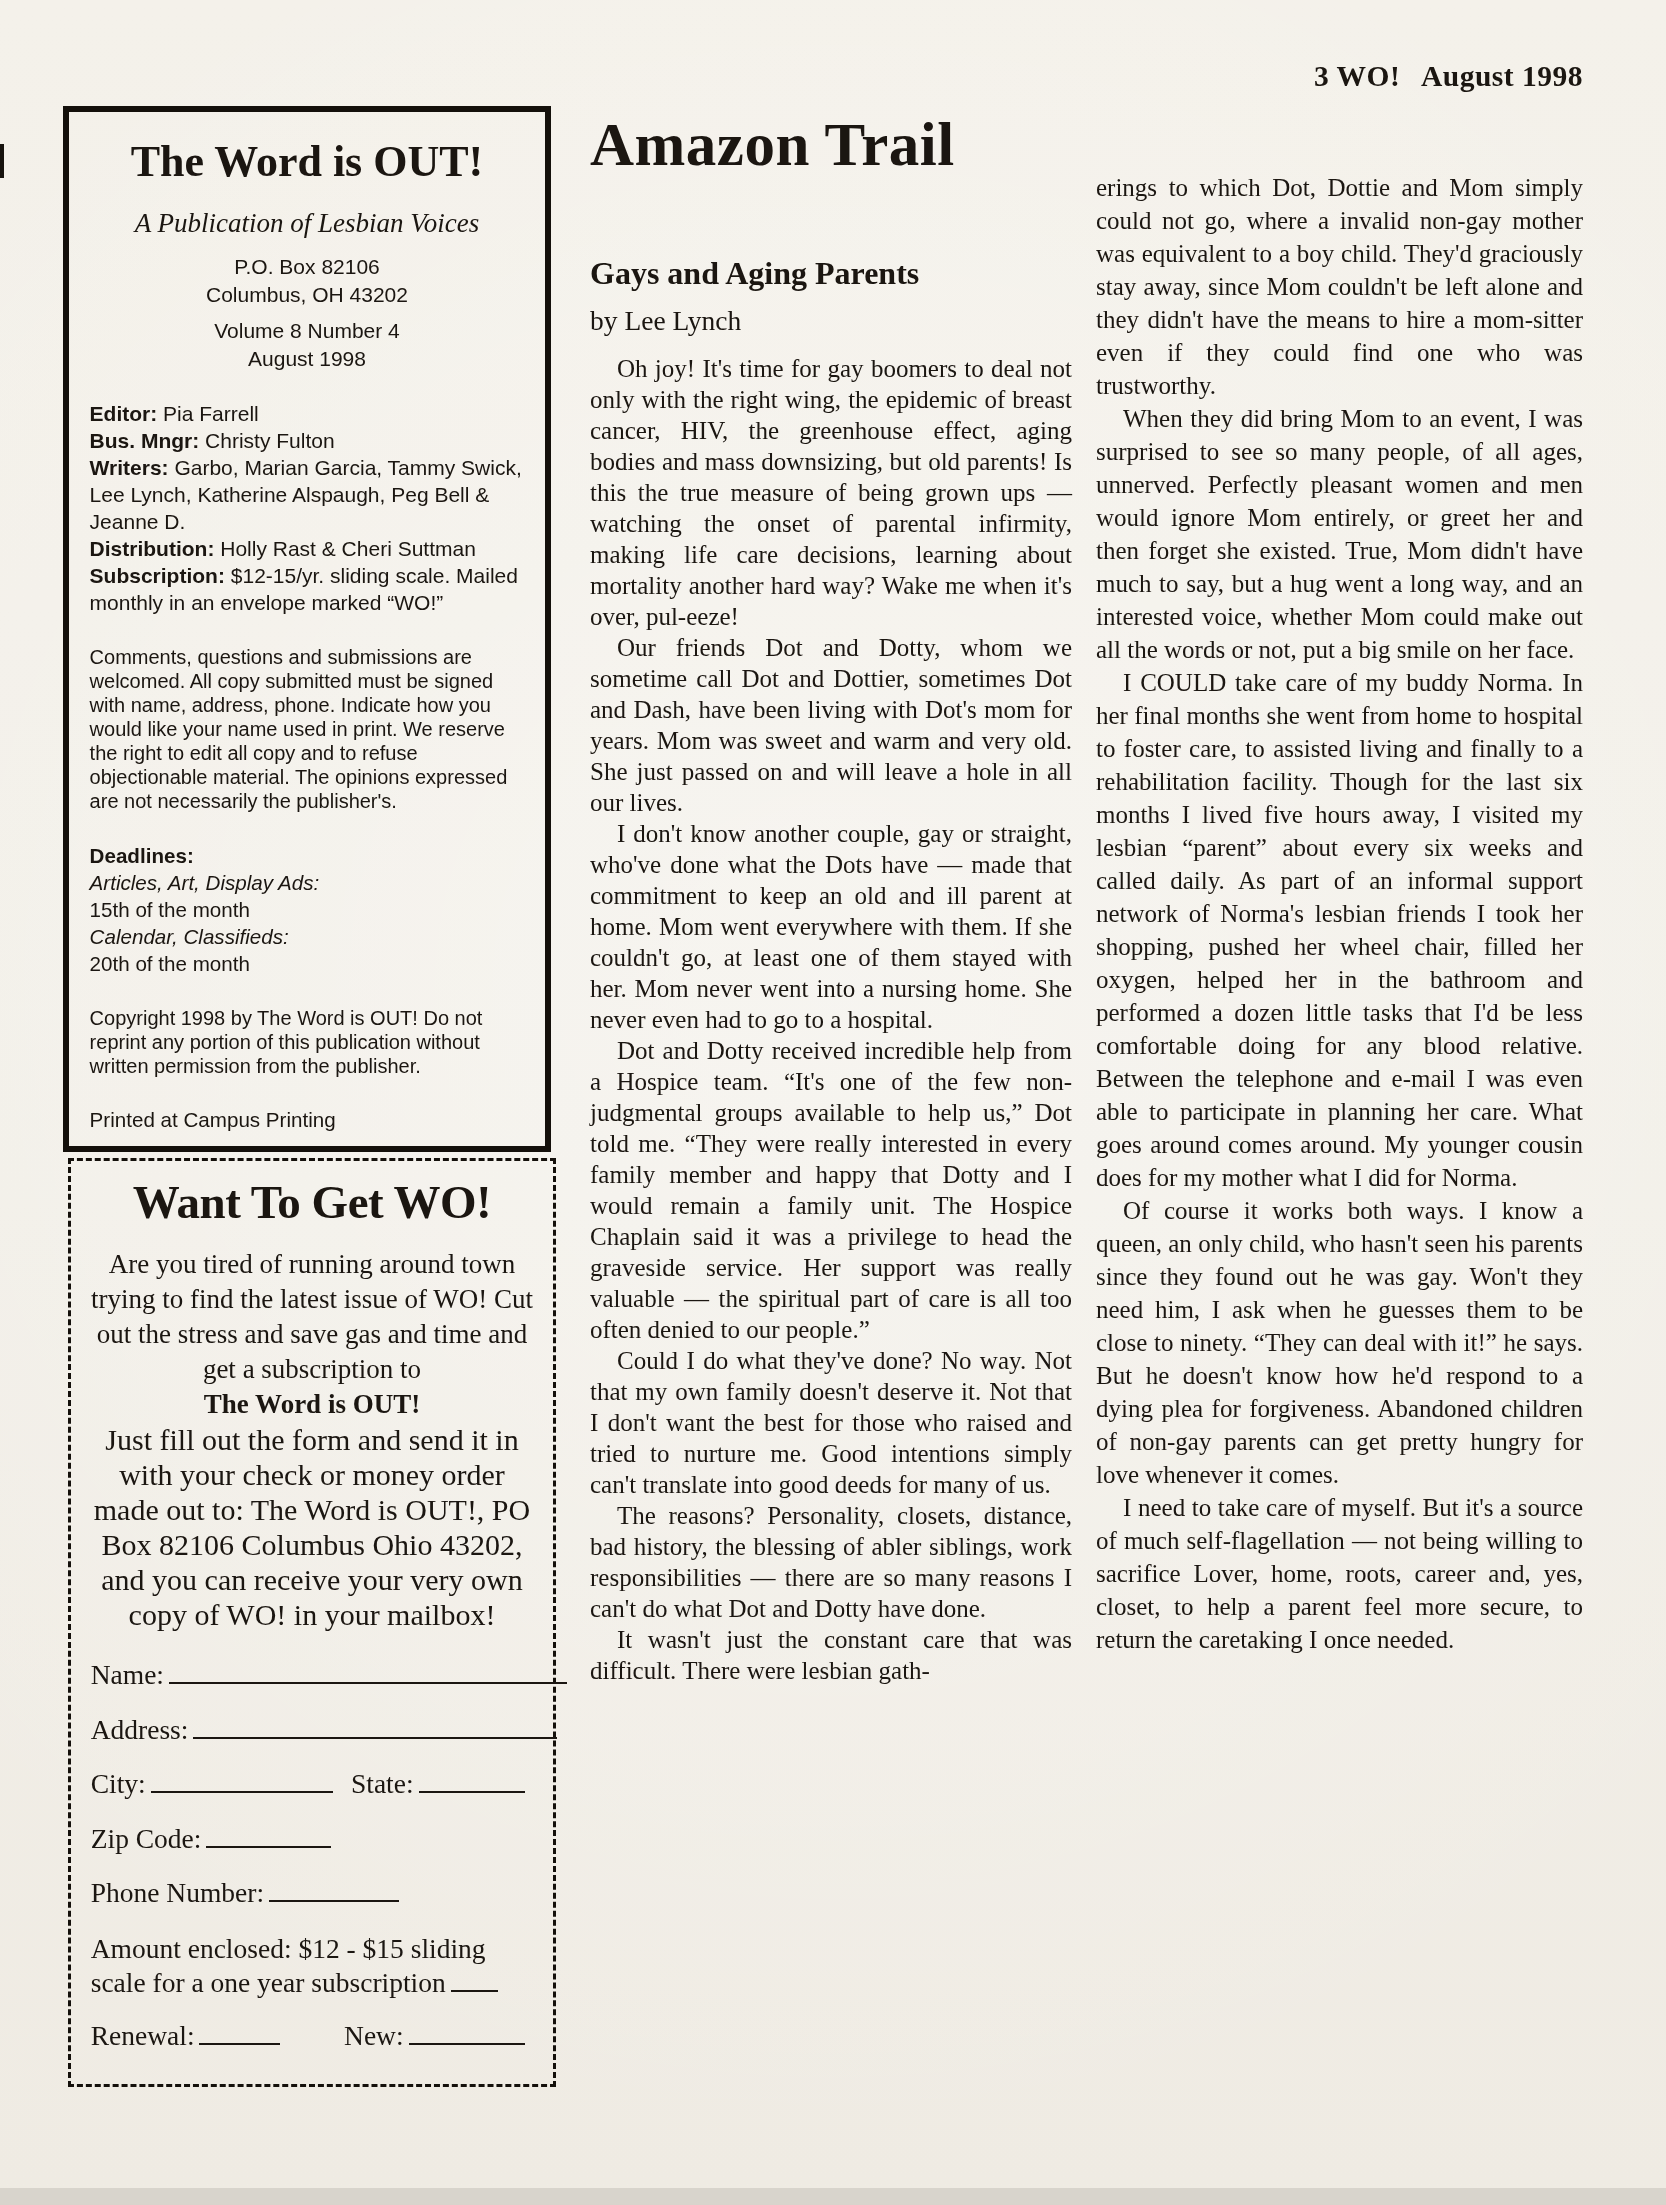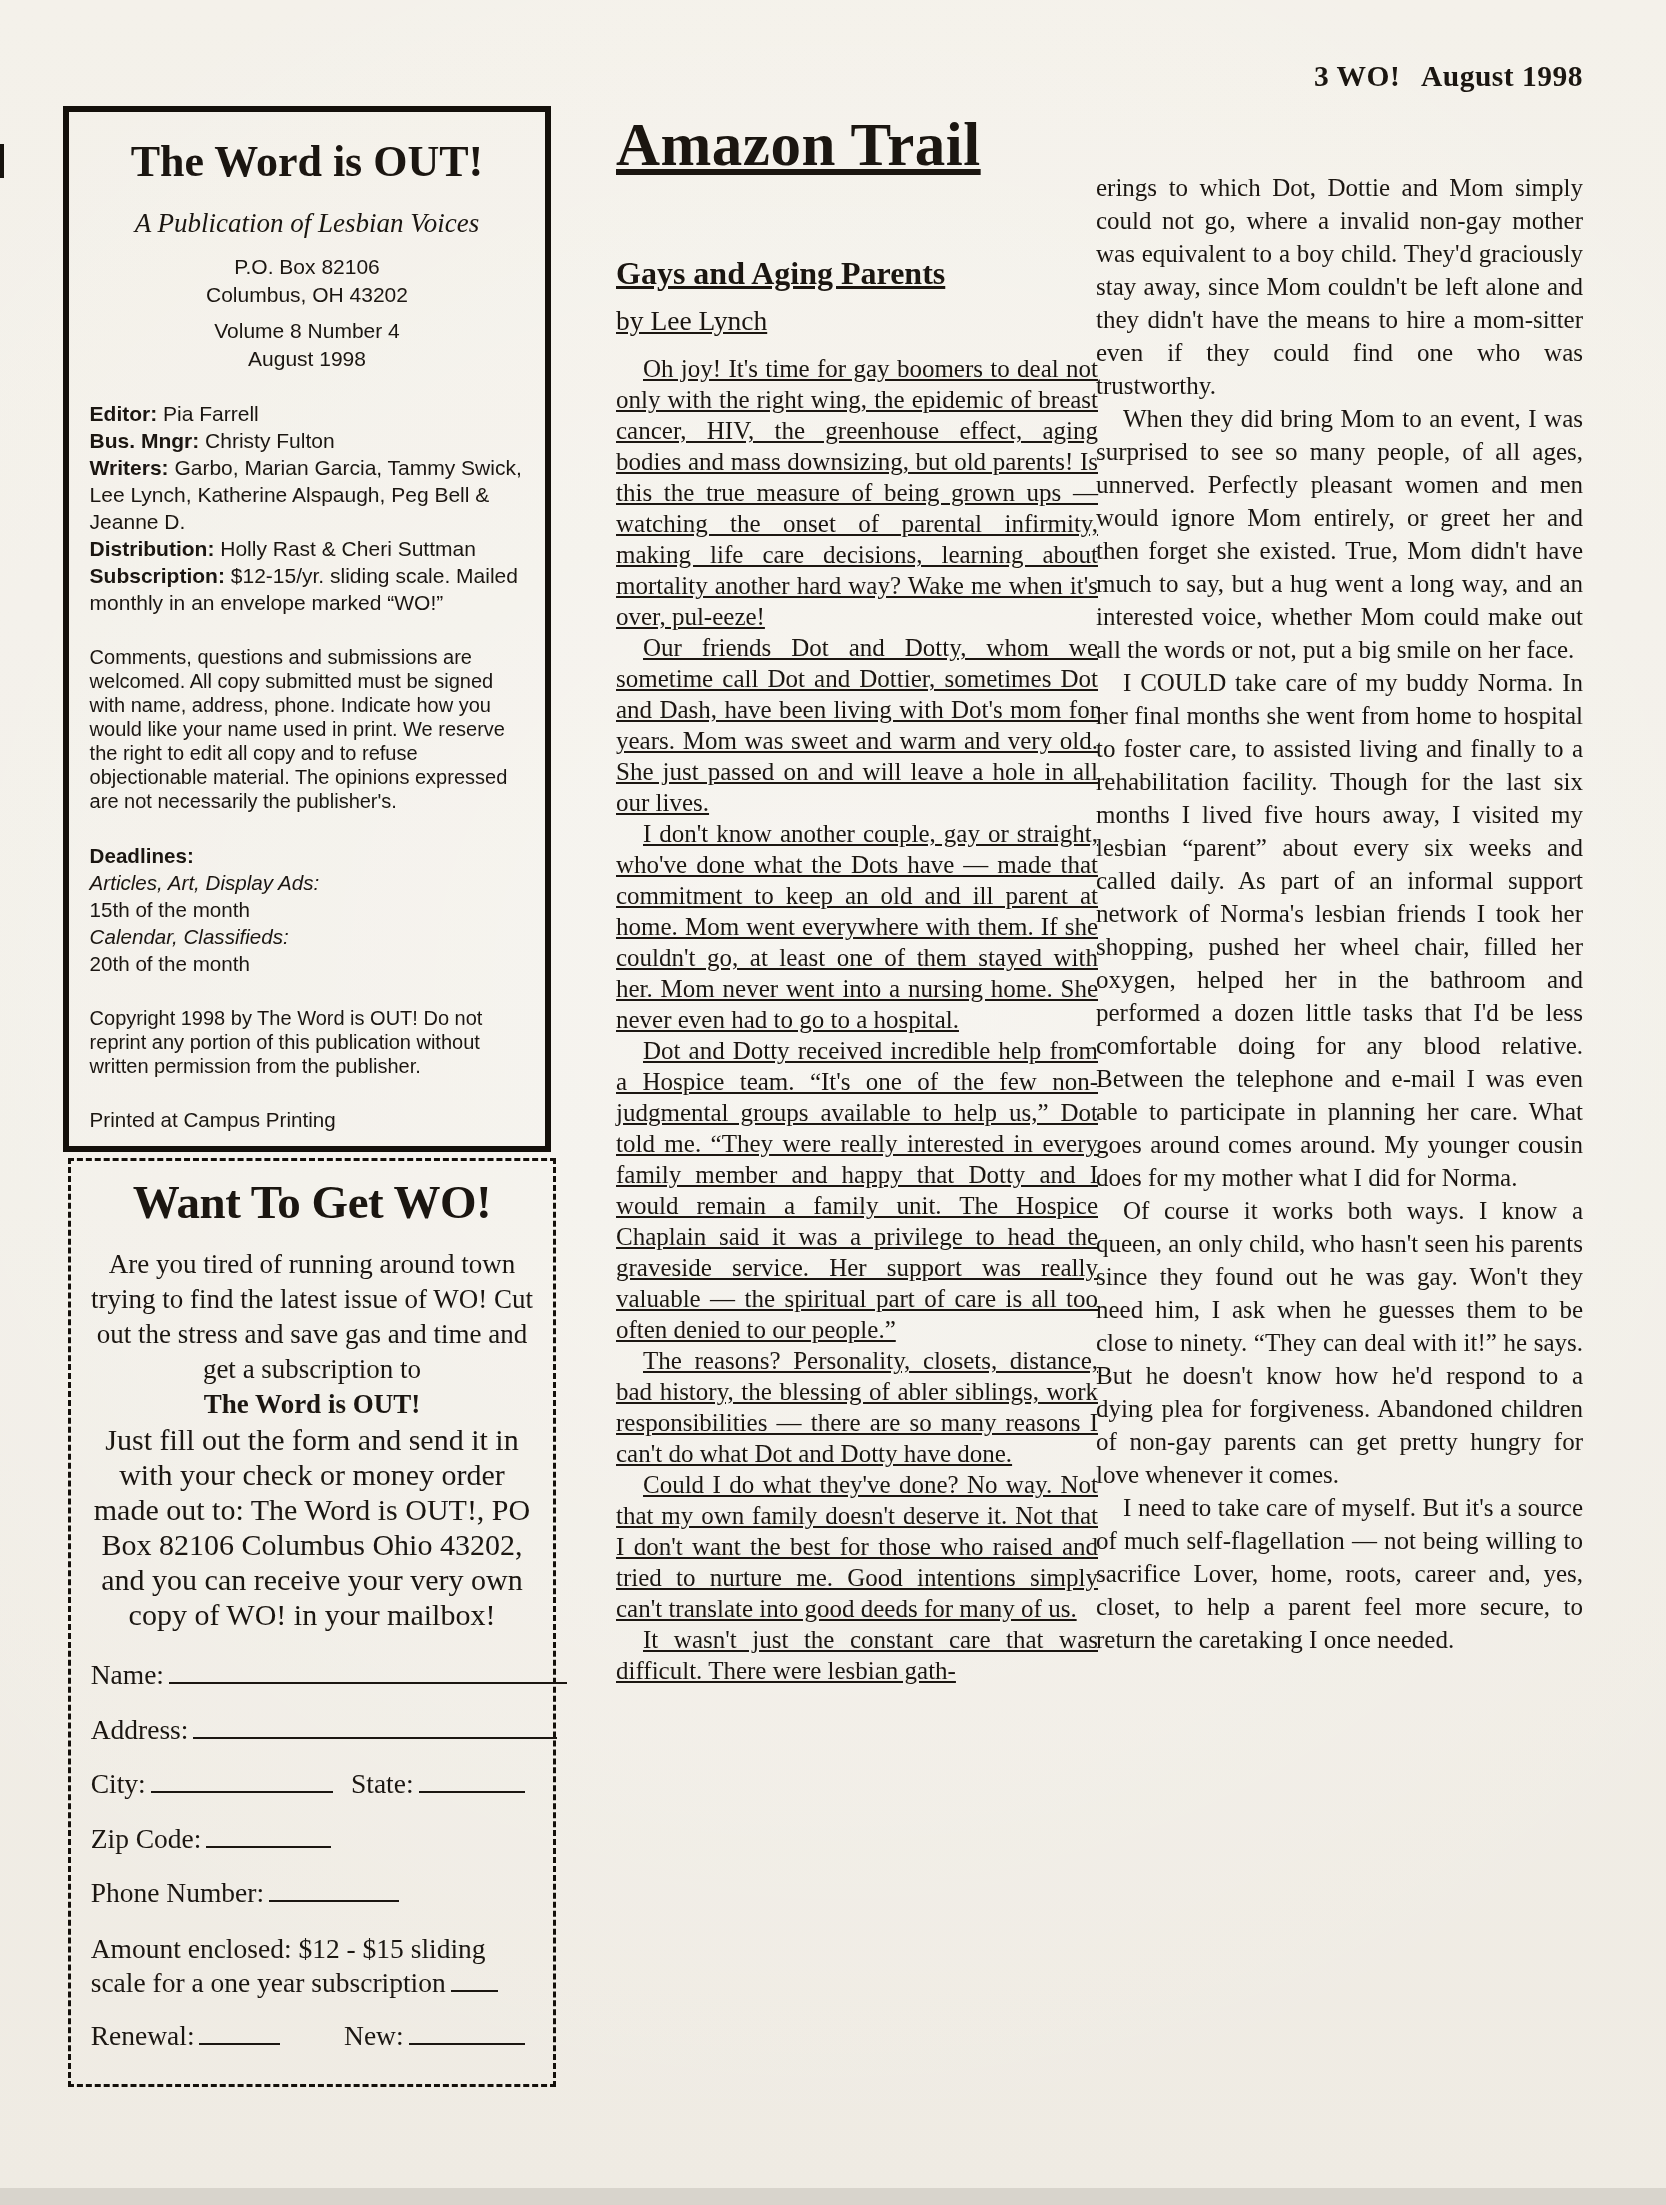--- a/index.html
+++ b/index.html
@@ -57,21 +57,21 @@
   .sb-instr { font-size:30px; line-height:35px; text-align:center; }
   .sb-fields { margin-top:26.5px; font-size:27.5px; }
   .f-row { margin-bottom:22.6px; white-space:nowrap; }
   .f-split { display:flex; justify-content:space-between; padding-right:8.8px;text-align:right; }
   .f-amount { margin-top:2.9px; font-size:27.5px; line-height:34px; margin-bottom:19.7px; }
   .blank { display:inline-block; height:0; border-bottom:2px solid #1b1611; margin-left:4.9px; vertical-align:baseline; }
   .w840{width:398px} .w790{width:364px} .w360{width:182px} .w210{width:106px}
   .w250{width:125px} .w260{width:130px} .w90{width:47px} .w160{width:81px} .w230{width:116px}
 
   
-  .article { position:absolute; left:616px; top:113px; width:482px;text-decoration:underline; }
+  .article { position:absolute; left:590px; top:113px; width:482px; }
   .a-title  { font-weight:bold; font-size:61px; line-height:63px; letter-spacing:0.5px; }
   .a-sub    { font-weight:bold; font-size:32px; line-height:36px; margin-top:79px; }
   .a-byline { font-size:27.5px; line-height:32px; margin-top:13.8px; }
   .a-body   { margin-top:16.7px; }
   .a-body p, .colright p {
     margin:0; font-size:25px; line-height:31px;
     text-align:justify; text-indent:27px; hyphens:none;
   }
 
   
@@ -147,22 +147,22 @@
 
   <div class="article">
     <div class="a-title">Amazon Trail</div>
     <div class="a-sub">Gays and Aging Parents</div>
     <div class="a-byline">by Lee Lynch</div>
     <div class="a-body">
       <p>Oh joy! It's time for gay boomers to deal not only with the right wing, the epidemic of breast cancer, HIV, the greenhouse effect, aging bodies and mass downsizing, but old parents! Is this the true measure of being grown ups — watching the onset of parental infirmity, making life care decisions, learning about mortality another hard way? Wake me when it's over, pul-eeze!</p>
       <p>Our friends Dot and Dotty, whom we sometime call Dot and Dottier, sometimes Dot and Dash, have been living with Dot's mom for years. Mom was sweet and warm and very old. She just passed on and will leave a hole in all our lives.</p>
       <p>I don't know another couple, gay or straight, who've done what the Dots have — made that commitment to keep an old and ill parent at home. Mom went everywhere with them. If she couldn't go, at least one of them stayed with her. Mom never went into a nursing home. She never even had to go to a hospital.</p>
       <p>Dot and Dotty received incredible help from a Hospice team. “It's one of the few non-judgmental groups available to help us,” Dot told me. “They were really interested in every family member and happy that Dotty and I would remain a family unit. The Hospice Chaplain said it was a privilege to head the graveside service. Her support was really valuable — the spiritual part of care is all too often denied to our people.”</p>
+      <p>Could I do what they've done? No way. Not that my own family doesn't deserve it. Not that I don't want the best for those who raised and tried to nurture me. Good intentions simply can't translate into good deeds for many of us.</p>
       <p>The reasons? Personality, closets, distance, bad history, the blessing of abler siblings, work responsibilities — there are so many reasons I can't do what Dot and Dotty have done.</p>
-      <p>Could I do what they've done? No way. Not that my own family doesn't deserve it. Not that I don't want the best for those who raised and tried to nurture me. Good intentions simply can't translate into good deeds for many of us.</p>
       <p>It wasn't just the constant care that was difficult. There were lesbian gath-</p>
     </div>
   </div>
 
   <div class="colright">
     <p class="noindent">erings to which Dot, Dottie and Mom simply could not go, where a invalid non-gay mother was equivalent to a boy child. They'd graciously stay away, since Mom couldn't be left alone and they didn't have the means to hire a mom-sitter even if they could find one who was trustworthy.</p>
     <p>When they did bring Mom to an event, I was surprised to see so many people, of all ages, unnerved. Perfectly pleasant women and men would ignore Mom entirely, or greet her and then forget she existed. True, Mom didn't have much to say, but a hug went a long way, and an interested voice, whether Mom could make out all the words or not, put a big smile on her face.</p>
     <p>I COULD take care of my buddy Norma. In her final months she went from home to hospital to foster care, to assisted living and finally to a rehabilitation facility. Though for the last six months I lived five hours away, I visited my lesbian “parent” about every six weeks and called daily. As part of an informal support network of Norma's lesbian friends I took her shopping, pushed her wheel chair, filled her oxygen, helped her in the bathroom and performed a dozen little tasks that I'd be less comfortable doing for any blood relative. Between the telephone and e-mail I was even able to participate in planning her care. What goes around comes around. My younger cousin does for my mother what I did for Norma.</p>
     <p>Of course it works both ways. I know a queen, an only child, who hasn't seen his parents since they found out he was gay. Won't they need him, I ask when he guesses them to be close to ninety. “They can deal with it!” he says. But he doesn't know how he'd respond to a dying plea for forgiveness. Abandoned children of non-gay parents can get pretty hungry for love whenever it comes.</p>
     <p>I need to take care of myself. But it's a source of much self-flagellation — not being willing to sacrifice Lover, home, roots, career and, yes, closet, to help a parent feel more secure, to return the caretaking I once needed.</p>

